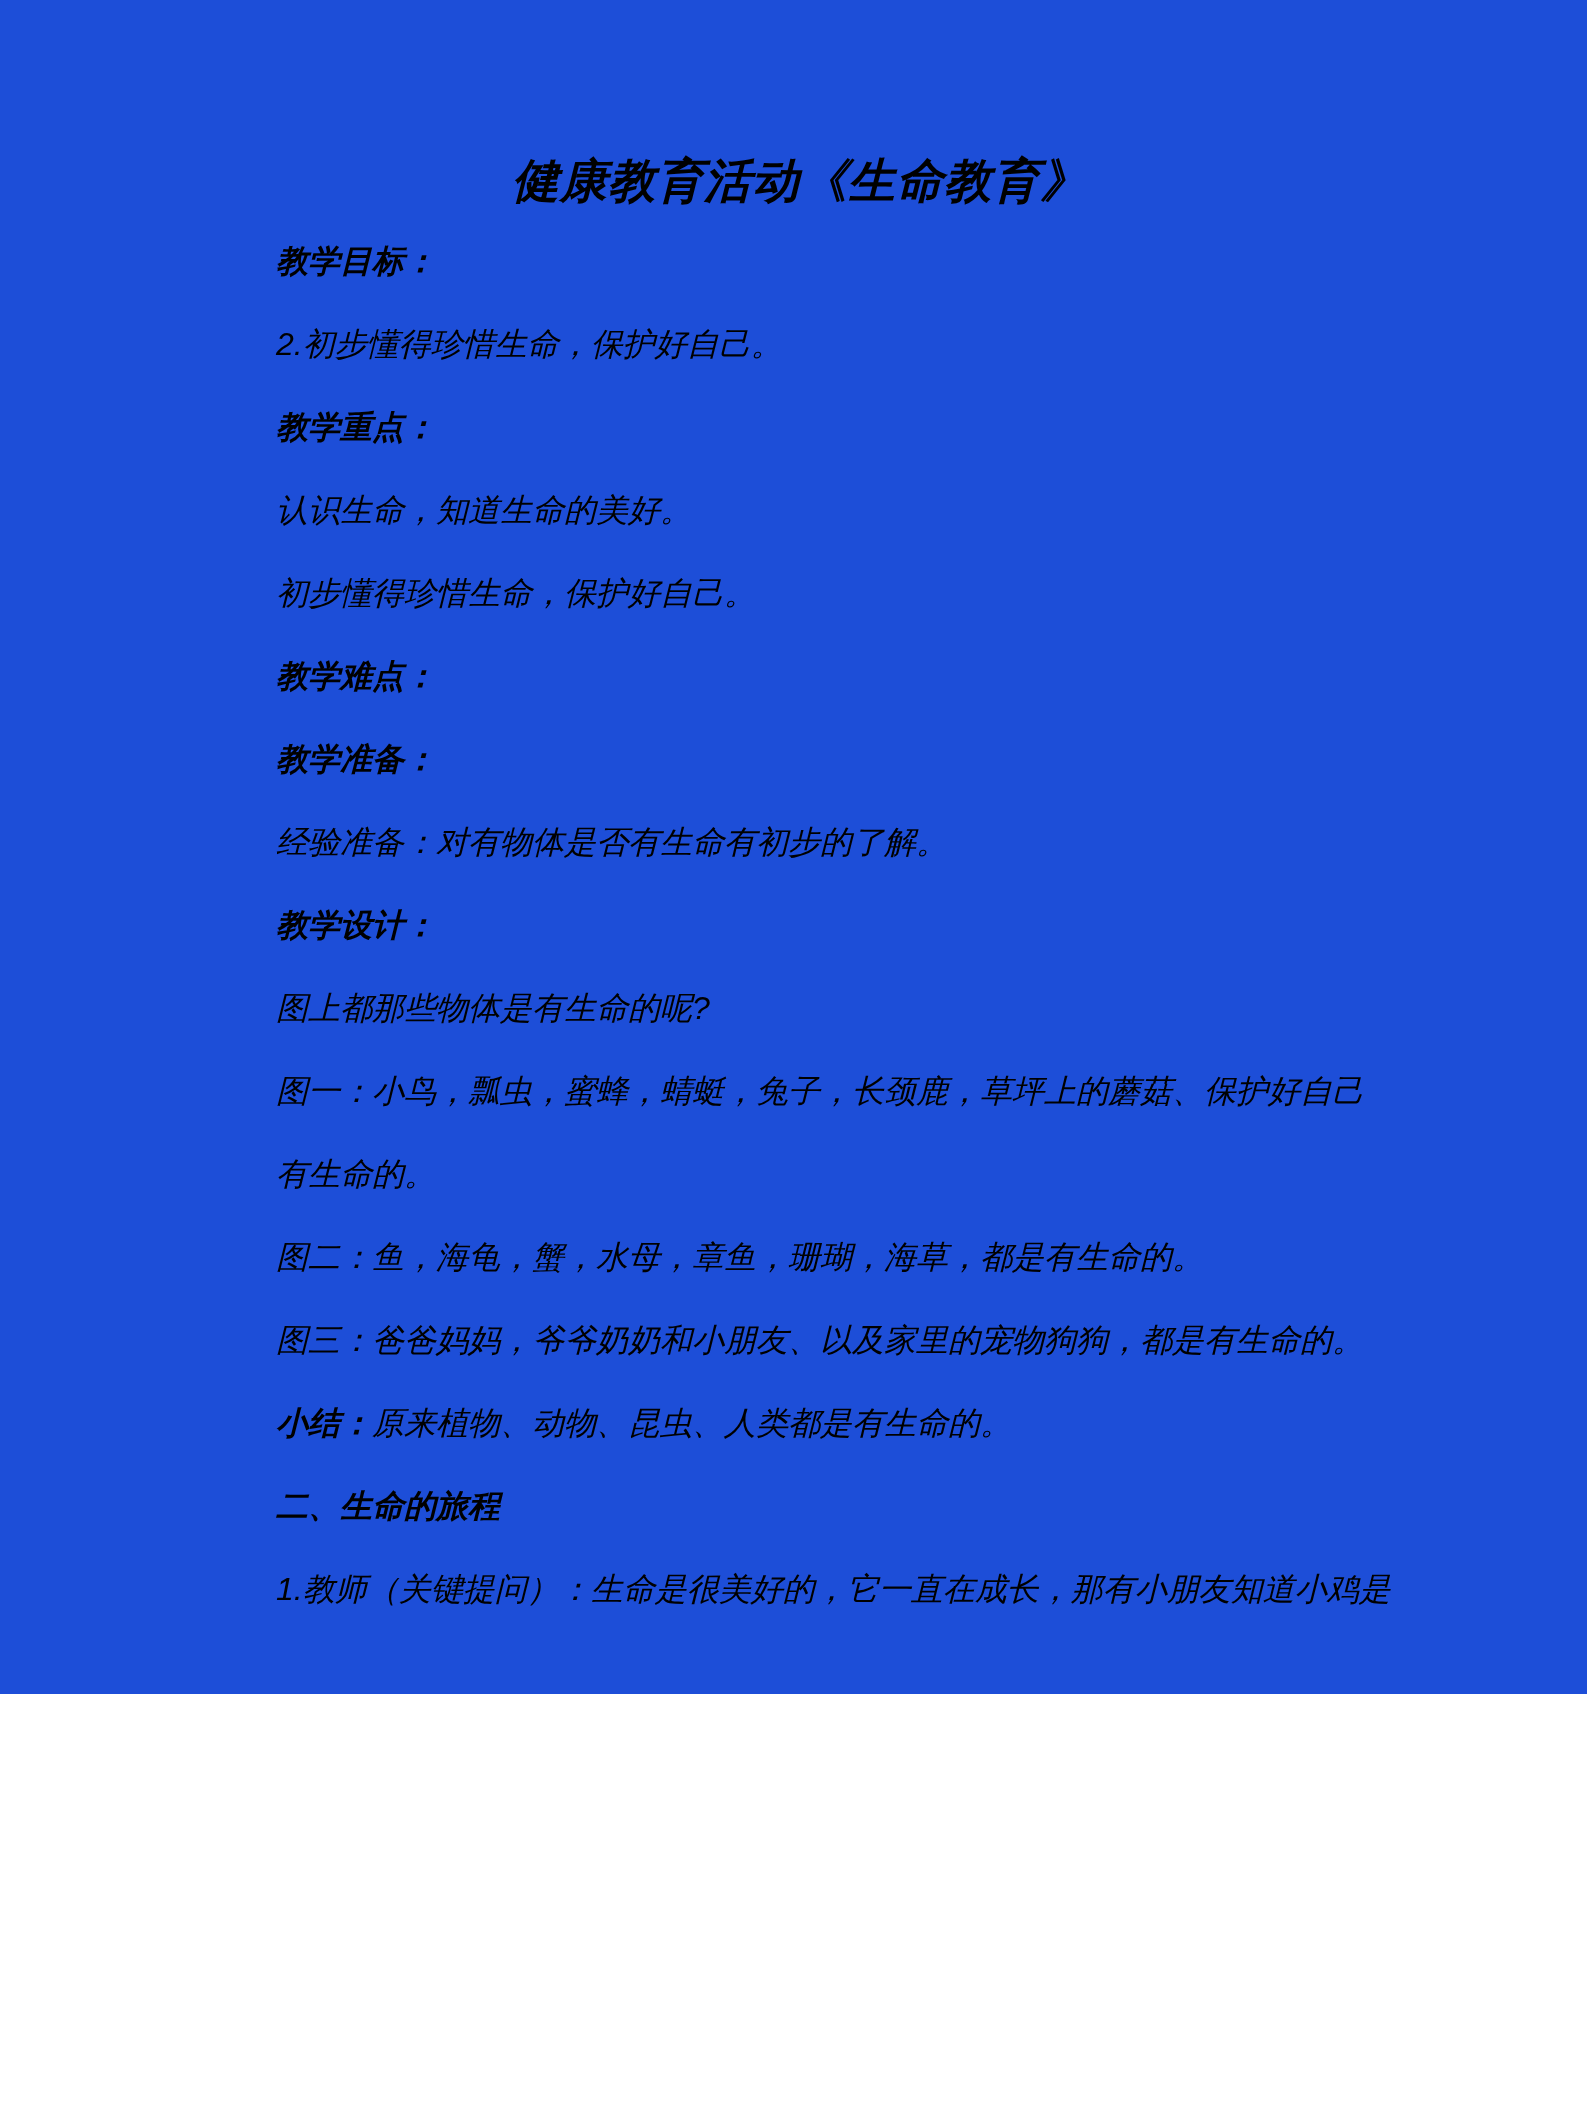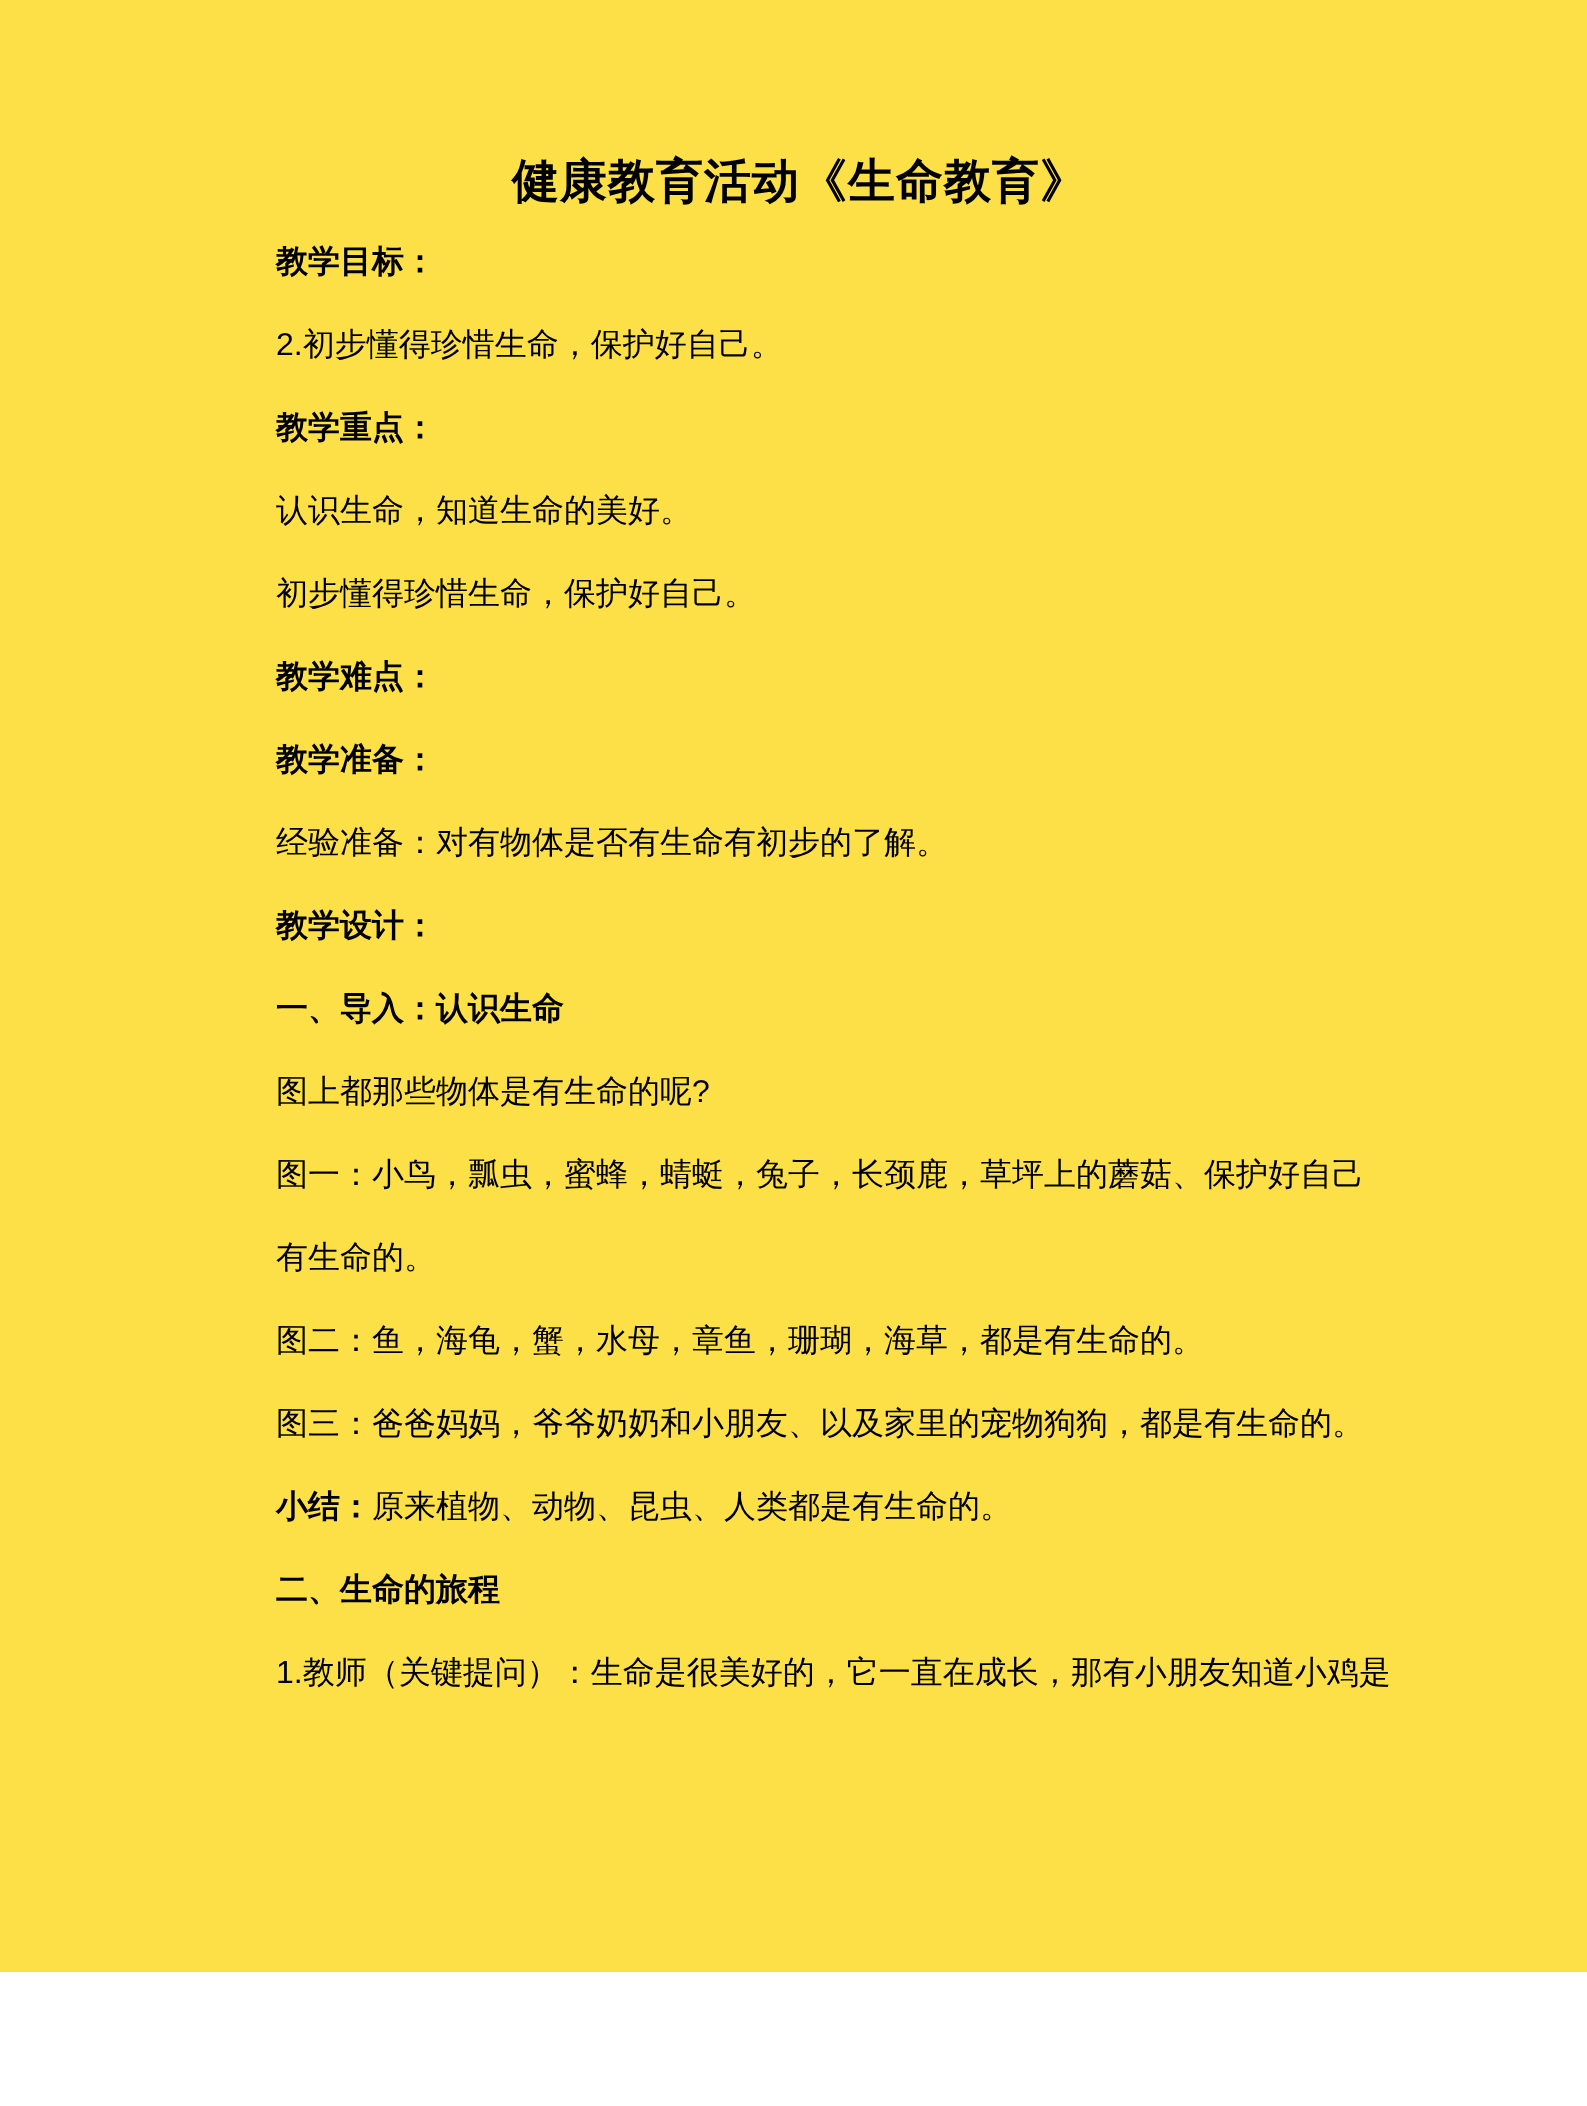--- a/index.html
+++ b/index.html
@@ -5,24 +5,25 @@
   html, body { margin: 0; padding: 0; }
   body {
     width: 1587px;
     height: 2106px;
     background: #ffffff;
     font-family: "Liberation Sans", sans-serif;
   }
   .page {
     position: relative;
     width: 1587px;
-    height: 1972px;
-    background: #fde047;
+    height: 1694px;
+    background: #1d4ed8;
     overflow: hidden;
     color: #000000;
+    font-style: italic;
   }
   .doc-title {
     position: absolute;
     top: 157px;
     left: 240px;
     width: 1120px;
     text-align: center;
     font-size: 47px;
     font-weight: 700;
     line-height: 1;
@@ -53,21 +54,20 @@
   <div class="doc-body" id="doc-body">
       <div class="doc-line"><span class="seg bold">教学目标：</span></div>
       <div class="doc-line"><span class="seg">2.初步懂得珍惜生命，保护好自己。</span></div>
       <div class="doc-line"><span class="seg bold">教学重点：</span></div>
       <div class="doc-line"><span class="seg">认识生命，知道生命的美好。</span></div>
       <div class="doc-line"><span class="seg">初步懂得珍惜生命，保护好自己。</span></div>
       <div class="doc-line"><span class="seg bold">教学难点：</span></div>
       <div class="doc-line"><span class="seg bold">教学准备：</span></div>
       <div class="doc-line"><span class="seg">经验准备：对有物体是否有生命有初步的了解。</span></div>
       <div class="doc-line"><span class="seg bold">教学设计：</span></div>
-      <div class="doc-line"><span class="seg bold">一、导入：认识生命</span></div>
       <div class="doc-line"><span class="seg">图上都那些物体是有生命的呢?</span></div>
       <div class="doc-line"><span class="seg">图一：小鸟，瓢虫，蜜蜂，蜻蜓，兔子，长颈鹿，草坪上的蘑菇、保护好自己</span></div>
       <div class="doc-line"><span class="seg">有生命的。</span></div>
       <div class="doc-line"><span class="seg">图二：鱼，海龟，蟹，水母，章鱼，珊瑚，海草，都是有生命的。</span></div>
       <div class="doc-line"><span class="seg">图三：爸爸妈妈，爷爷奶奶和小朋友、以及家里的宠物狗狗，都是有生命的。</span></div>
       <div class="doc-line"><span class="seg bold">小结：</span><span class="seg">原来植物、动物、昆虫、人类都是有生命的。</span></div>
       <div class="doc-line"><span class="seg bold">二、生命的旅程</span></div>
       <div class="doc-line"><span class="seg">1.教师（关键提问）：生命是很美好的，它一直在成长，那有小朋友知道小鸡是</span></div>
     </div>
 </div>

